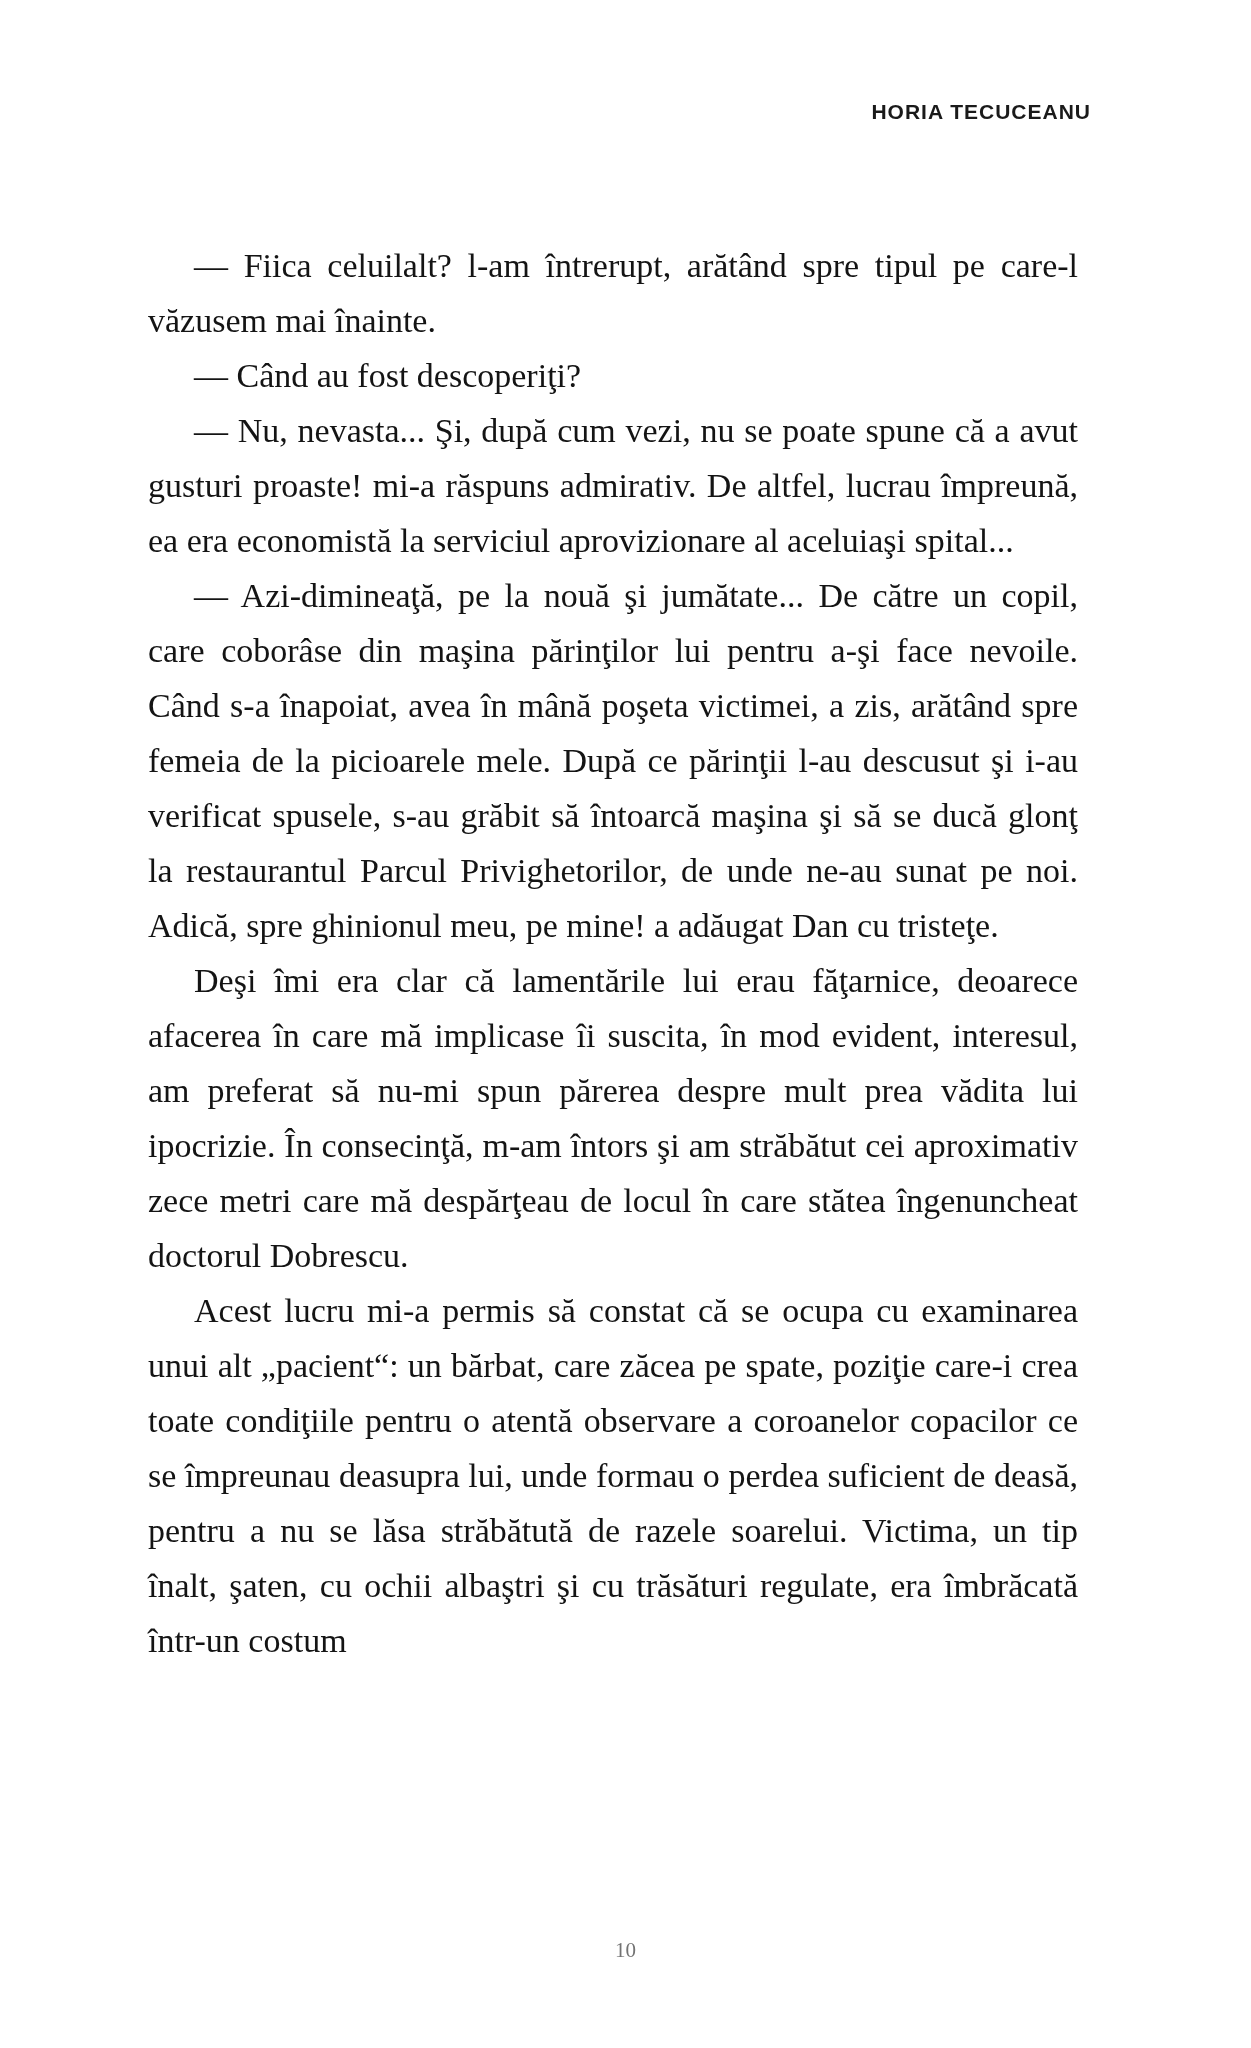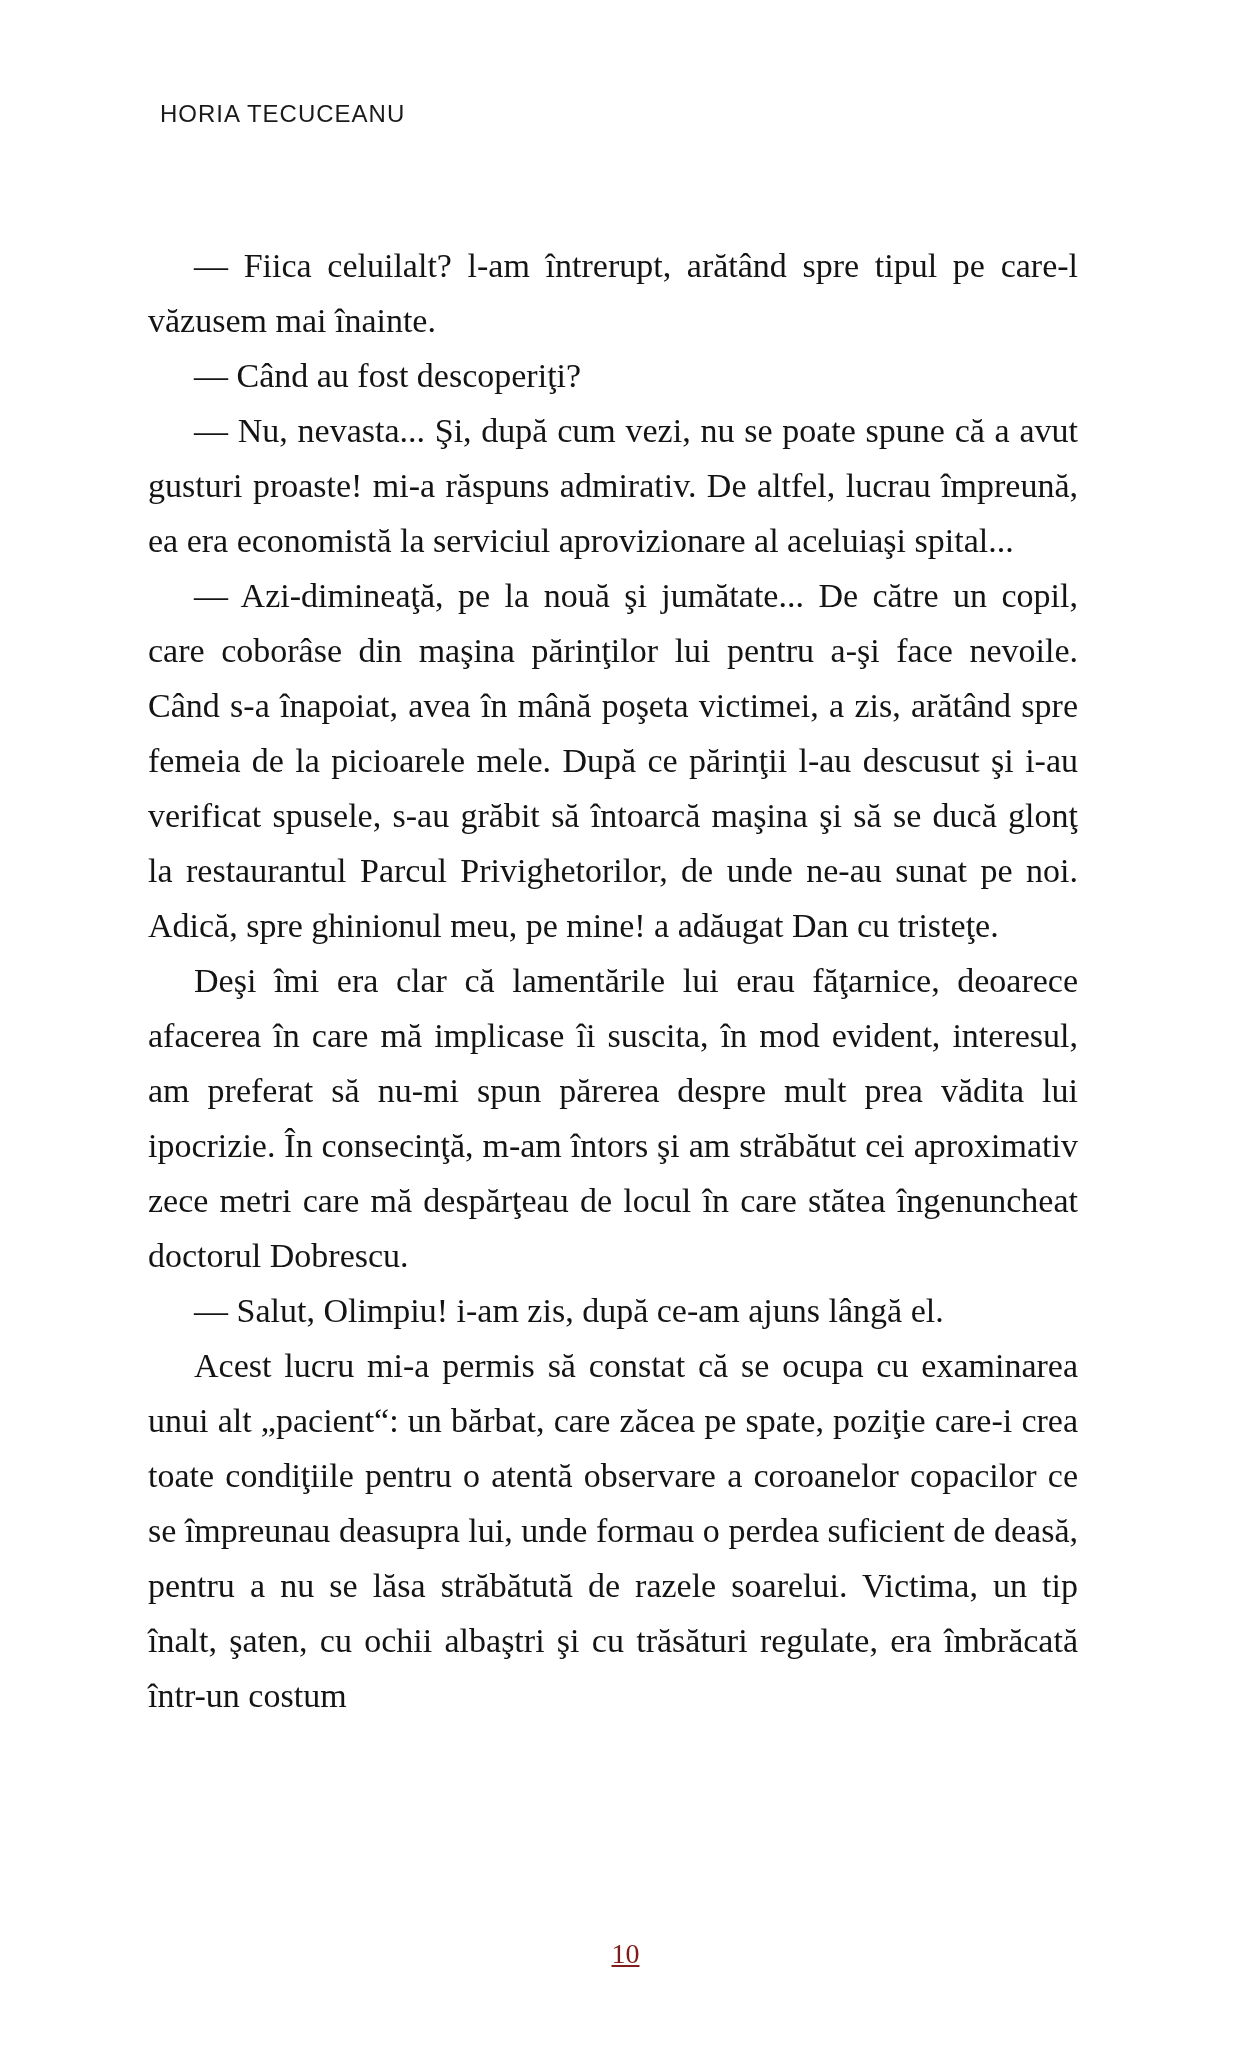--- a/index.html
+++ b/index.html
@@ -22,24 +22,25 @@
     width: 1251px;
     height: 2048px;
     box-sizing: border-box;
   }
   .running-head {
     position: absolute;
     left: 160px;
     top: 100px;
     width: 931px;
     font-family: "Liberation Sans", sans-serif;
-    font-weight: normal;
-    font-size: 24px;
+    font-weight: bold;
+    font-size: 21px;
     letter-spacing: 1.0px;
     color: #1a1a1a;
+    text-align: right;
   }
   .body-text {
     position: absolute;
     left: 148px;
     top: 238px;
     width: 930px;
     font-size: 34px;
     line-height: 55px;
     text-align: justify;
     text-justify: inter-word;
@@ -52,37 +53,35 @@
   }
   .indent {
     text-indent: 46px;
   }
   .folio {
     position: absolute;
     left: 0;
     top: 1938px;
     width: 1251px;
     text-align: center;
-    font-size: 28px;
-    color: #7f1d1d;
-    text-decoration: underline;
+    font-size: 21px;
+    color: #737373;
   }
 </style>
 </head>
 <body>
 
 <div class="page">
 
   <div class="running-head">HORIA TECUCEANU</div>
 
   <div class="body-text">
     <p class="indent">— Fiica celuilalt? l-am întrerupt, arătând spre tipul pe care-l văzusem mai înainte.</p>
     <p class="indent">— Când au fost descoperiţi?</p>
     <p class="indent">— Nu, nevasta... Şi, după cum vezi, nu se poate spune că a avut gusturi proaste! mi-a răspuns admirativ. De altfel, lucrau împreună, ea era economistă la serviciul aprovizionare al aceluiaşi spital...</p>
     <p class="indent">— Azi-dimineaţă, pe la nouă şi jumătate... De către un copil, care coborâse din maşina părinţilor lui pentru a-şi face nevoile. Când s-a înapoiat, avea în mână poşeta victimei, a zis, arătând spre femeia de la picioarele mele. După ce părinţii l-au descusut şi i-au verificat spusele, s-au grăbit să întoarcă maşina şi să se ducă glonţ la restaurantul Parcul Privighetorilor, de unde ne-au sunat pe noi. Adică, spre ghinionul meu, pe mine! a adăugat Dan cu tristeţe.</p>
     <p class="indent">Deşi îmi era clar că lamentările lui erau făţarnice, deoarece afacerea în care mă implicase îi suscita, în mod evident, interesul, am preferat să nu-mi spun părerea despre mult prea vădita lui ipocrizie. În consecinţă, m-am întors şi am străbătut cei aproximativ zece metri care mă despărţeau de locul în care stătea îngenuncheat doctorul Dobrescu.</p>
-    <p class="indent">— Salut, Olimpiu! i-am zis, după ce-am ajuns lângă el.</p>
     <p class="indent">Acest lucru mi-a permis să constat că se ocupa cu examinarea unui alt „pacient“: un bărbat, care zăcea pe spate, poziţie care-i crea toate condiţiile pentru o atentă observare a coroanelor copacilor ce se împreunau deasupra lui, unde formau o perdea suficient de deasă, pentru a nu se lăsa străbătută de razele soarelui. Victima, un tip înalt, şaten, cu ochii albaştri şi cu trăsături regulate, era îmbrăcată într-un costum</p>
   </div>
 
   <div class="folio">10</div>
 
 </div>
 
 </body></html>

